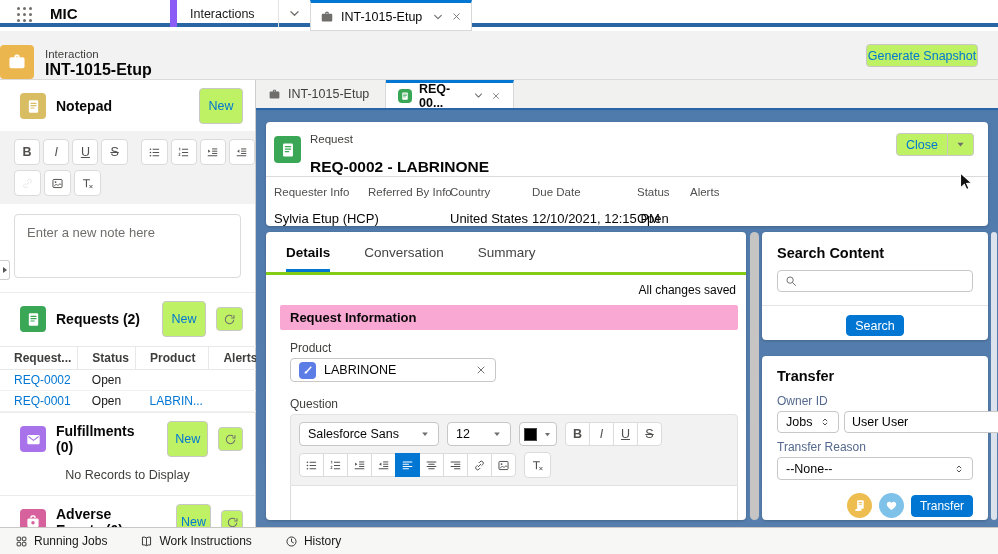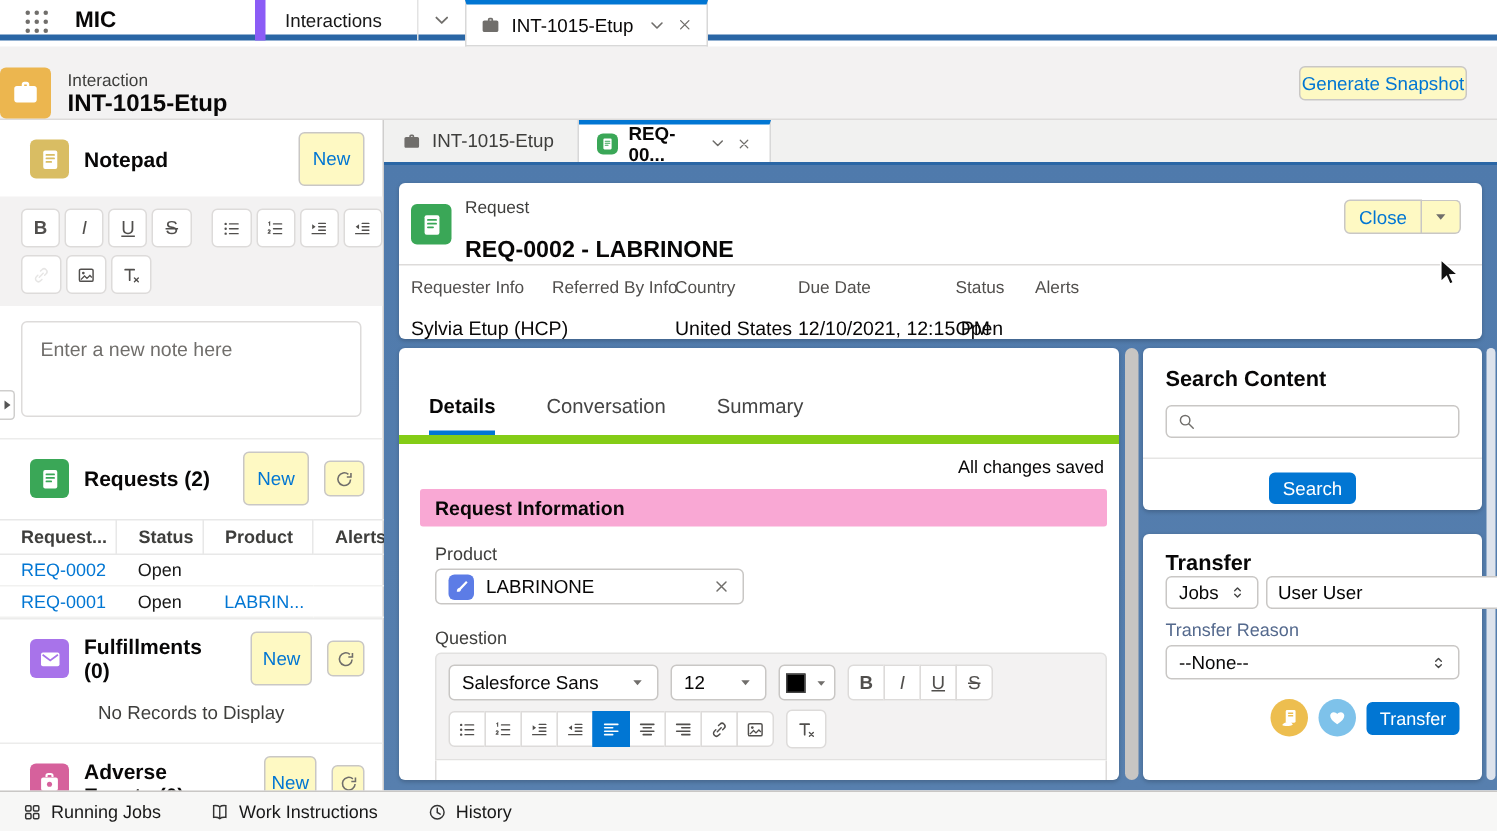--- a/index.html
+++ b/index.html
@@ -14,21 +14,21 @@
   .appname{position:absolute;left:50px;top:5px;font-size:15px;font-weight:bold;color:#080707}
   .navtab{position:absolute;left:170px;top:0;width:108px;height:27px;border-left:7px solid #8b5cf6;display:flex;align-items:center;padding-left:13px;font-size:12.5px;color:#181818;cursor:pointer}
   .navchev{position:absolute;left:278px;top:0;width:32px;height:27px;border-left:1px solid #e3e3e3;display:flex;align-items:center;justify-content:center;cursor:pointer}
   .wstab{position:absolute;left:310px;top:0;width:162px;height:31px;background:#fff;border:1px solid #d8d8d8;border-top:3px solid #0176d3;display:flex;align-items:center;gap:7px;padding:0 9px;font-size:12.5px;color:#080707;z-index:6;cursor:pointer}
   
   .ihdr{position:absolute;top:31px;left:0;right:0;height:49px;background:#f3f2f2;border-bottom:1px solid #dddbda;display:flex;align-items:flex-end;z-index:4}
   .icsq{border-radius:4px;display:flex;align-items:center;justify-content:center;flex:none}
   .ihdr-txt{margin-left:11px}
   .ihdr-type{font-size:11.5px;color:#3e3e3c}
   .ihdr-title{font-size:16px;font-weight:bold;color:#080707;margin-top:1px}
-  .btn{display:inline-flex;align-items:center;justify-content:center;background:#fef9c3;border:1px solid #c9c7c5;border-radius:4px;color:#0176d3;font-size:12.5px;font-family:inherit;cursor:pointer}
+  .btn{display:inline-flex;align-items:center;justify-content:center;background:#bef264;border:1px solid #c9c7c5;border-radius:4px;color:#0176d3;font-size:12.5px;font-family:inherit;cursor:pointer}
   .btn-primary{background:#0176d3;border-color:#0176d3;color:#fff}
   .gensnap{position:absolute;right:20px;top:13px;width:112px;height:23px}
   
   .sidebar{position:absolute;top:80px;left:0;width:256px;bottom:27px;background:#fff;border-right:1px solid #cfcecd}
   .sec{border-top:1px solid #ececeb}
   .sec:first-child{border-top:none}
   .shead{display:flex;align-items:center;gap:10px;padding:8px 12px 7px 20px}
   .stitle{font-size:14px;font-weight:bold;color:#080707}
   .bnew{width:44px;height:36px}
   .bref{width:27px;height:24px;color:#706e6b}
@@ -64,21 +64,21 @@
   .reqtitle{font-size:15.5px;font-weight:bold;color:#080707;margin-top:13px}
   .closegrp{margin-left:auto;display:flex}
   .closebtn{width:52px;height:23px;border-radius:4px 0 0 4px}
   .closedd{width:26px;height:23px;border-radius:0 4px 4px 0;border-left:none;color:#706e6b}
   .fieldrow{position:relative;border-top:1px solid #dddbda;height:49px}
   .fld{position:absolute;top:9px}
   .fld .lab{font-size:11.5px;color:#514f4d}
   .fld .val{font-size:13px;color:#080707;margin-top:13px}
   
   .detcard{left:10px;top:122px;width:480px;height:288px;overflow:hidden}
-  .dtabs{display:flex;gap:34px;padding:31px 0 0 20px;border-bottom:6px solid #84cc16}
+  .dtabs{display:flex;gap:34px;padding:13px 0 0 20px;border-bottom:3px solid #84cc16}
   .dtab{padding-bottom:9px;font-size:13.5px;color:#444;cursor:pointer}
   .dtab.active{font-weight:bold;color:#080707;border-bottom:3px solid #0176d3}
   .savedrow{text-align:right;padding:8px 10px 5px;font-size:12px;color:#080707}
   .band{margin:3px 8px 0 14px;background:#f9a8d4;border-radius:2px;padding:5px 10px;font-size:13px;font-weight:bold;color:#080707}
   .flab{margin:11px 0 3px 24px;font-size:12px;color:#3e3e3c}
   .pill{margin-left:24px;width:206px;height:24px;border:1px solid #c9c7c5;border-radius:4px;display:flex;align-items:center;gap:8px;padding:0 8px;font-size:12.5px;color:#080707}
   .rtebox{margin-left:24px;width:448px;background:#f3f2f2;border:1px solid #e2e1e0;border-radius:4px 4px 0 0;padding:7px 8px}
   .sel{background:#fff;border:1px solid #c9c7c5;border-radius:4px;height:24px;display:flex;align-items:center;justify-content:space-between;padding:0 8px;font-size:12.5px;color:#080707;cursor:pointer}
   .grp{display:flex}
   .grp .tbtn{border-radius:0;margin-left:-1px;width:25px;height:24px}
@@ -633,20 +633,21 @@
               <use href="#i-search"></use>
             </svg>
           <input value="" style="">
         </div>
         <div class="cdivider"></div>
         <button class="btn btn-primary searchbtn">Search</button>
       </div>
 
       <div class="card tcard">
         <div class="ctitle" style="margin-top:12px">Transfer</div>
+        <div class="blab">Owner ID</div>
         <div class="orow">
           <span class="sel usersel">
             <span>Jobs</span>
             <svg class="ic" style="width:10px;height:10px;color:#444">
                 <use href="#i-spin"></use>
               </svg>
           </span>
           <span class="userinput">
             <input value="User User" style="">
 

